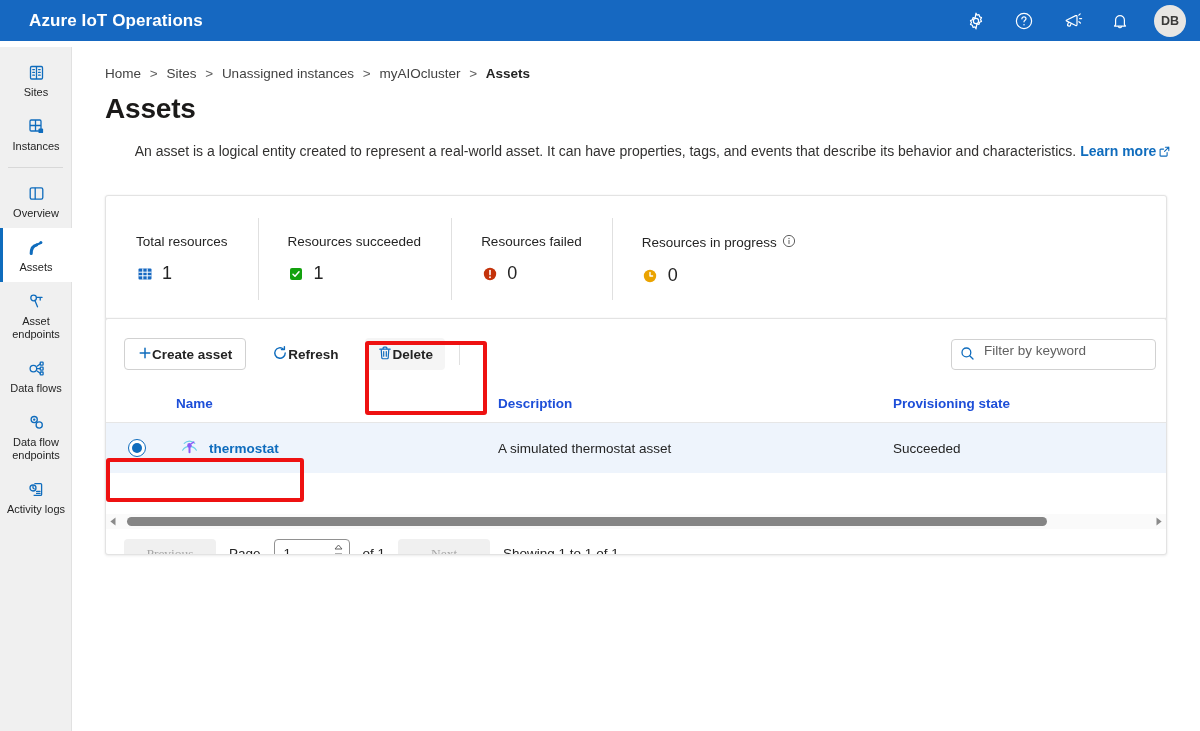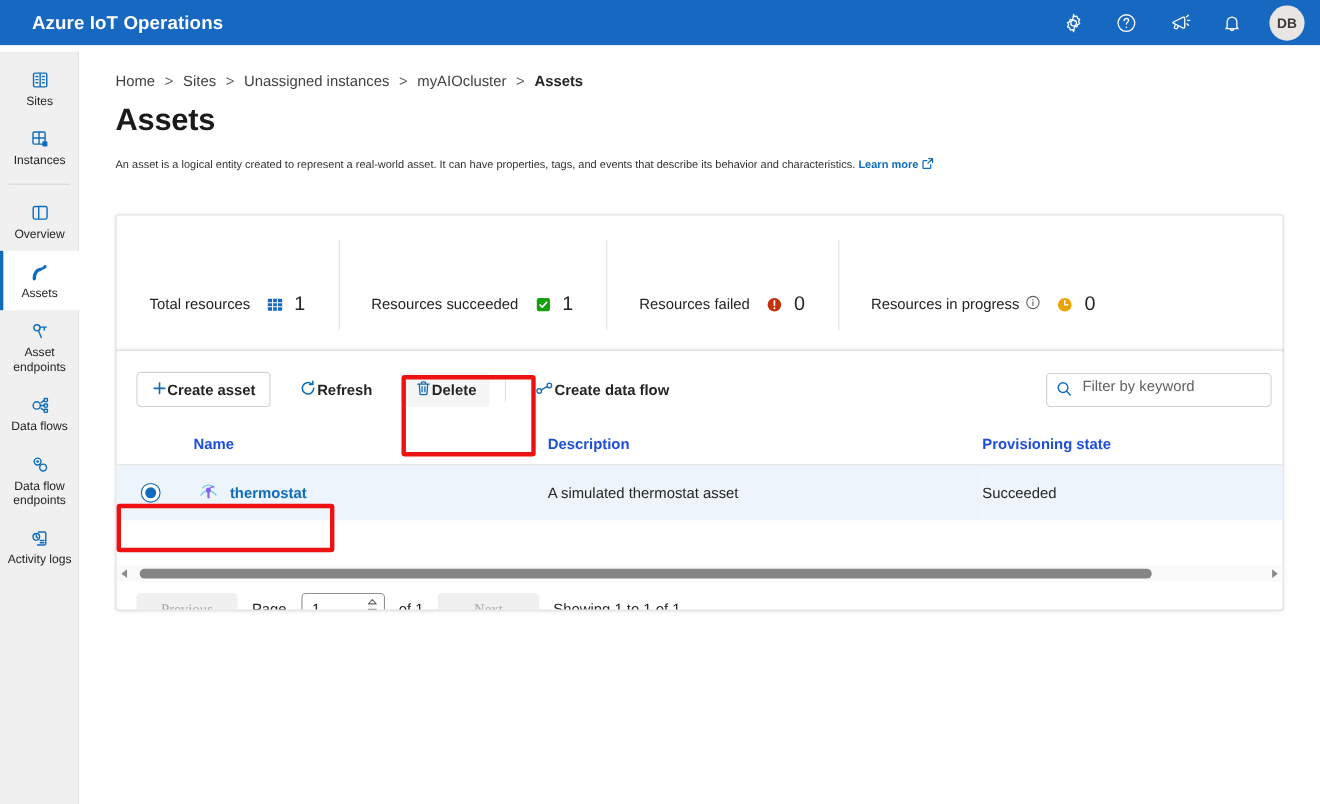--- a/index.html
+++ b/index.html
@@ -111,44 +111,45 @@
 
   .page-title {
     margin: 12px 0 0 33px;
     font-size: 28px;
     font-weight: bold;
     letter-spacing: -.2px;
     color: #1b1a19;
   }
   .page-desc {
     margin: 18px 0 0 33px;
-    font-size: 10px;
+    font-size: 14px;
     color: #323130;
     white-space: nowrap;
+    text-align: center;
   }
   .page-desc .learn-more {
     color: #0f6cbd; font-weight: bold; cursor: pointer; text-decoration: none;
   }
   .ext-icon { display: inline-block; vertical-align: -1px; margin-left: 3px; }
 
   
   .stats-card {
     position: absolute;
     left: 33px; top: 148px;
     width: 1062px; height: 125px;
     background: #ffffff;
     border: 1px solid #e3e3e3;
     border-radius: 3px;
     box-shadow: 0 1px 3px rgba(0,0,0,.07), 0 0 2px rgba(0,0,0,.05);
     display: flex;
     align-items: stretch;
   }
   .stat {
     padding: 38px 0 0 0;
-    display: flex; gap: 14px;
+    display: flex; flex-direction: column; gap: 14px;
     position: relative;
   }
   .stat + .stat::before {
     content: "";
     position: absolute;
     left: 0; top: 22px;
     width: 1px; height: 82px;
     background: #e0e0e0;
   }
   .stat-pad { padding-left: 30px; padding-right: 30px; }
@@ -609,30 +610,20 @@
             <path d="M6.1 4.2V3.1a.9.9 0 01.9-.9h2a.9.9 0 01.9.9v1.1" stroke-linejoin="round"></path>
             <path d="M4.2 4.2l.6 8.6a1 1 0 001 .95h4.4a1 1 0 001-.95l.6-8.6" stroke-linejoin="round"></path>
             <path d="M6.7 6.6v4.6M9.3 6.6v4.6" stroke-linecap="round"></path>
           </svg>
         </span>
         <span>Delete</span>
       </button>
 
       <span class="tb-sep"></span>
 
-      <button class="tb-btn">
-        <span>
-          <svg width="18" height="16" viewBox="0 0 18 16" fill="none" stroke="#0f6cbd" stroke-width="1.2">
-            <circle cx="4.2" cy="10.4" r="2.1"></circle>
-            <circle cx="13.4" cy="5.4" r="2.1"></circle>
-            <path d="M6.1 9.4l5.4-2.9" stroke-linecap="round"></path>
-          </svg>
-        </span>
-        <span>Create data flow</span>
-      </button>
 
       <div class="search-wrap">
         <span class="search-ico">
           <svg width="15" height="15" viewBox="0 0 15 15" fill="none" stroke="#0f6cbd" stroke-width="1.3">
             <circle cx="6.4" cy="6.4" r="4.4"></circle>
             <path d="M9.7 9.7l3.3 3.3" stroke-linecap="round"></path>
           </svg>
         </span>
         <input class="search-input" type="text" placeholder="Filter by keyword" style="">
       </div>

